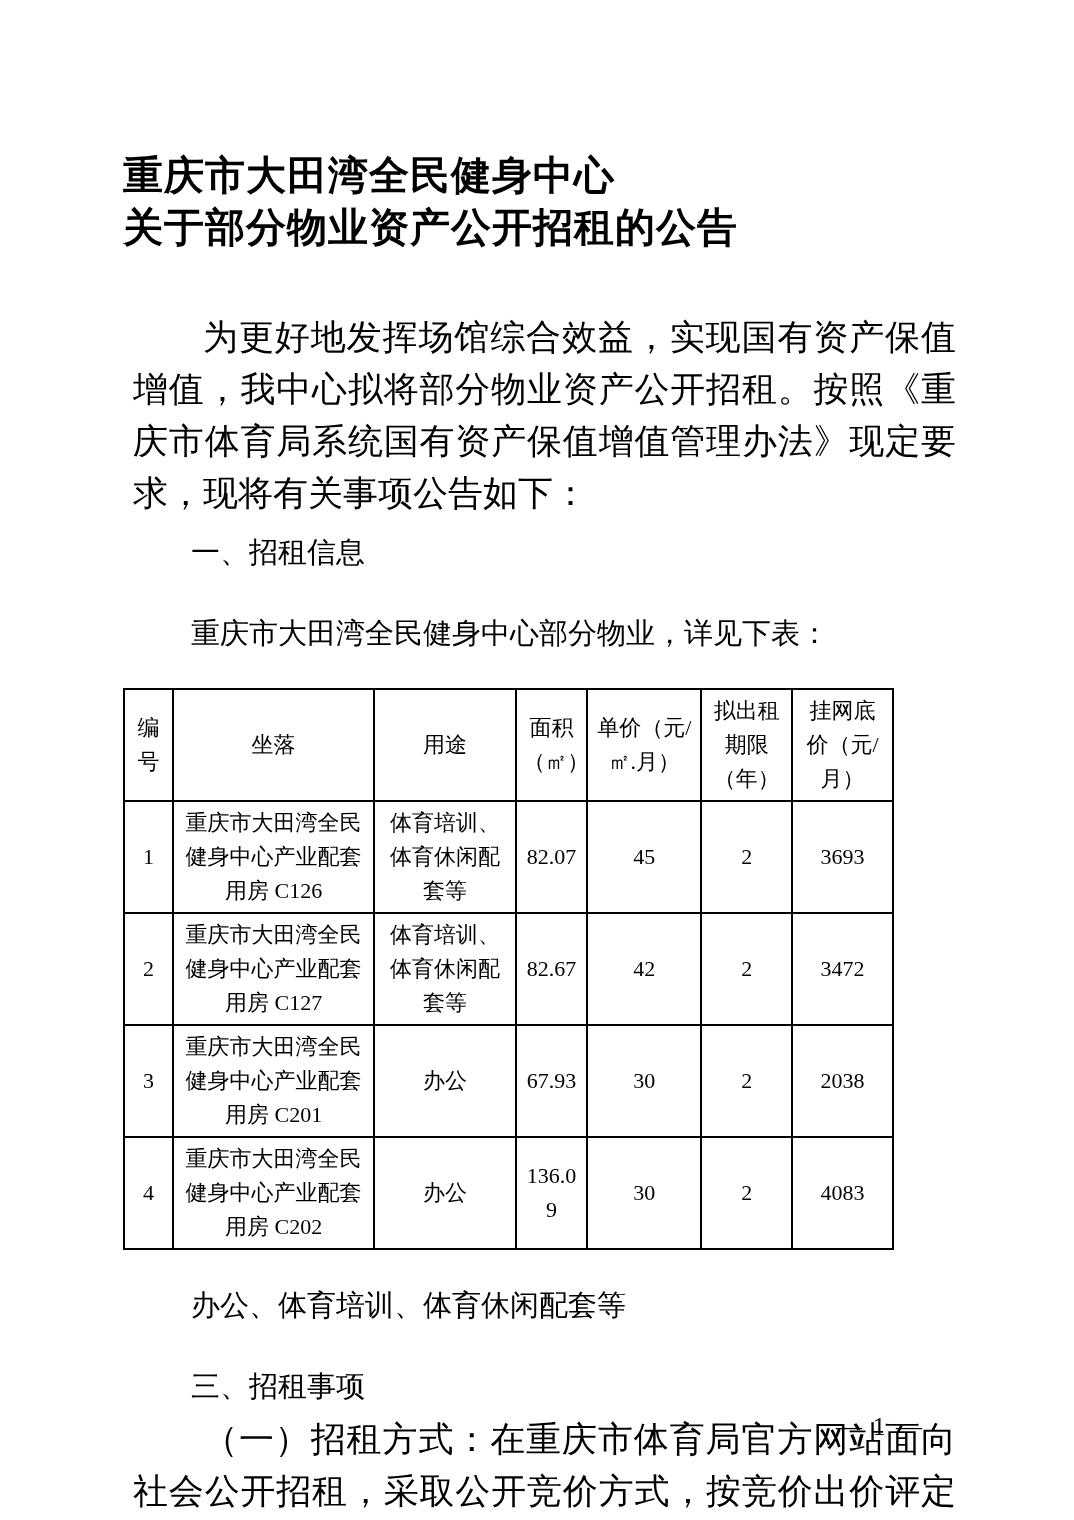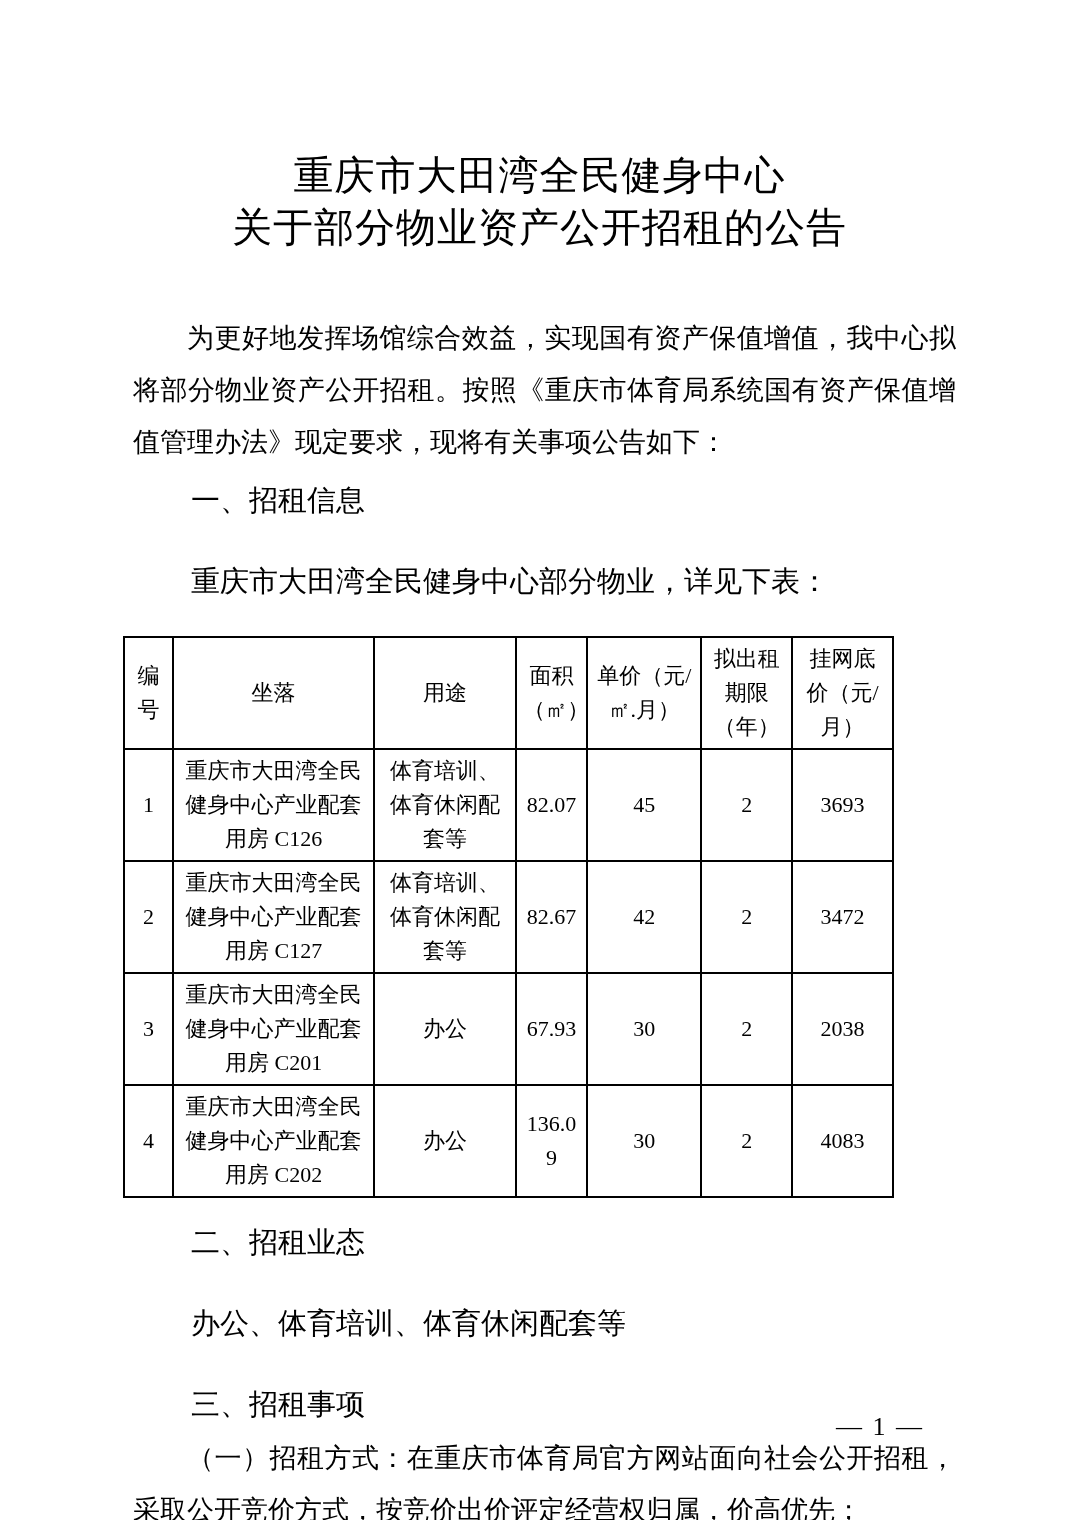--- a/index.html
+++ b/index.html
@@ -8,30 +8,30 @@
     width:1074px;height:1520px;
     margin:0 auto;
     background:#ffffff;
     font-family:"Liberation Serif","DejaVu Serif",serif;
     color:#000;
     box-sizing:border-box;
     padding:150px 118px 0 123px;
     overflow:hidden;
   }
   .doc-title{
-    text-align:center;
-    font-weight:normal;
+    text-align:left;
+    font-weight:bold;
     font-size:40px;
     line-height:52px;
     letter-spacing:1px;
     margin:0 0 58px 0;
   }
   .doc-title .t-line{display:block;}
   .body-text{
-    font-size:27px;
+    font-size:35px;
     line-height:52px;
     text-align:justify;
     margin:0 0 0 10px;
   }
   .indent{ text-indent:2em; }
   .sec-heading{
     font-family:"Liberation Sans","DejaVu Sans",sans-serif;
     font-weight:normal;
     font-size:29px;
     line-height:52px;
@@ -141,21 +141,20 @@
         <td>重庆市大田湾全民健身中心产业配套用房 C202</td>
         <td>办公</td>
         <td>136.09</td>
         <td>30</td>
         <td>2</td>
         <td>4083</td>
       </tr>
     </tbody>
   </table>
 
-  <h2 class="sec-heading after-table">二、招租业态</h2>
   <p class="lead-line">办公、体育培训、体育休闲配套等</p>
 
   <h2 class="sec-heading">三、招租事项</h2>
   <p class="body-text indent">（一）招租方式：在重庆市体育局官方网站面向社会公开招租，采取公开竞价方式，按竞价出价评定经营权归属，价高优先；</p>
 
   <div class="page-number">— 1 —</div>
 
 </div>
 
 </body></html>

